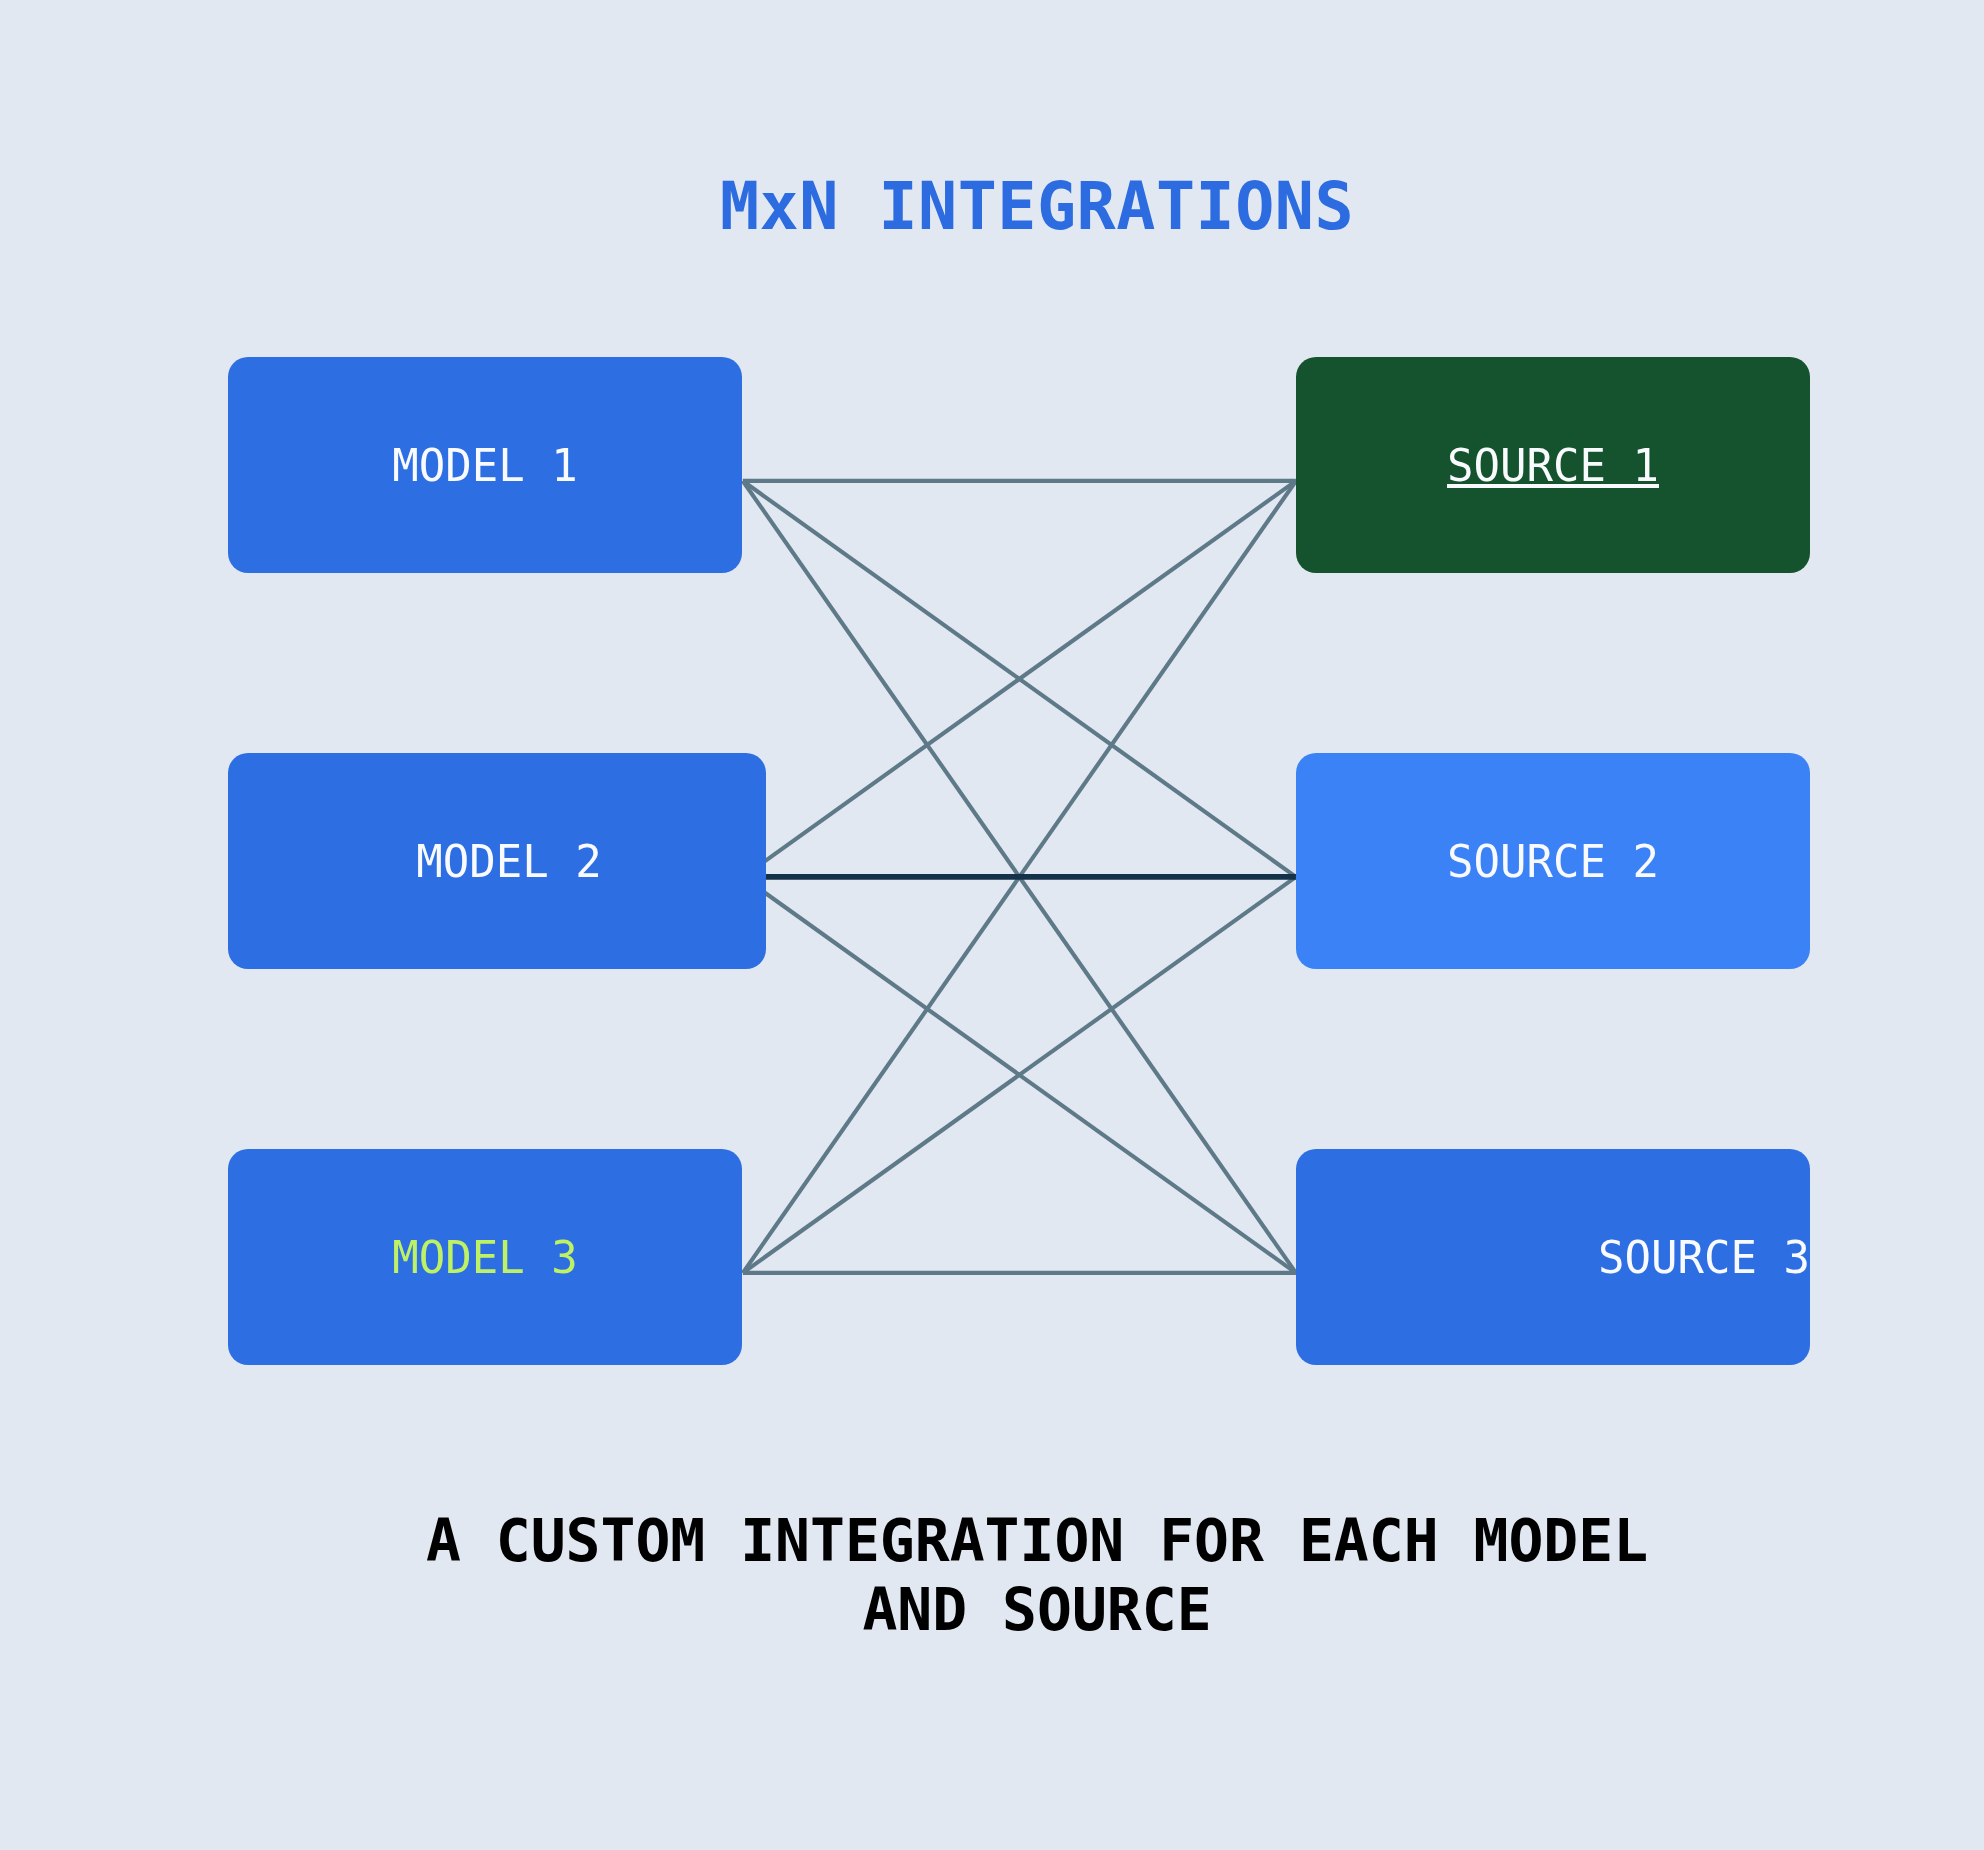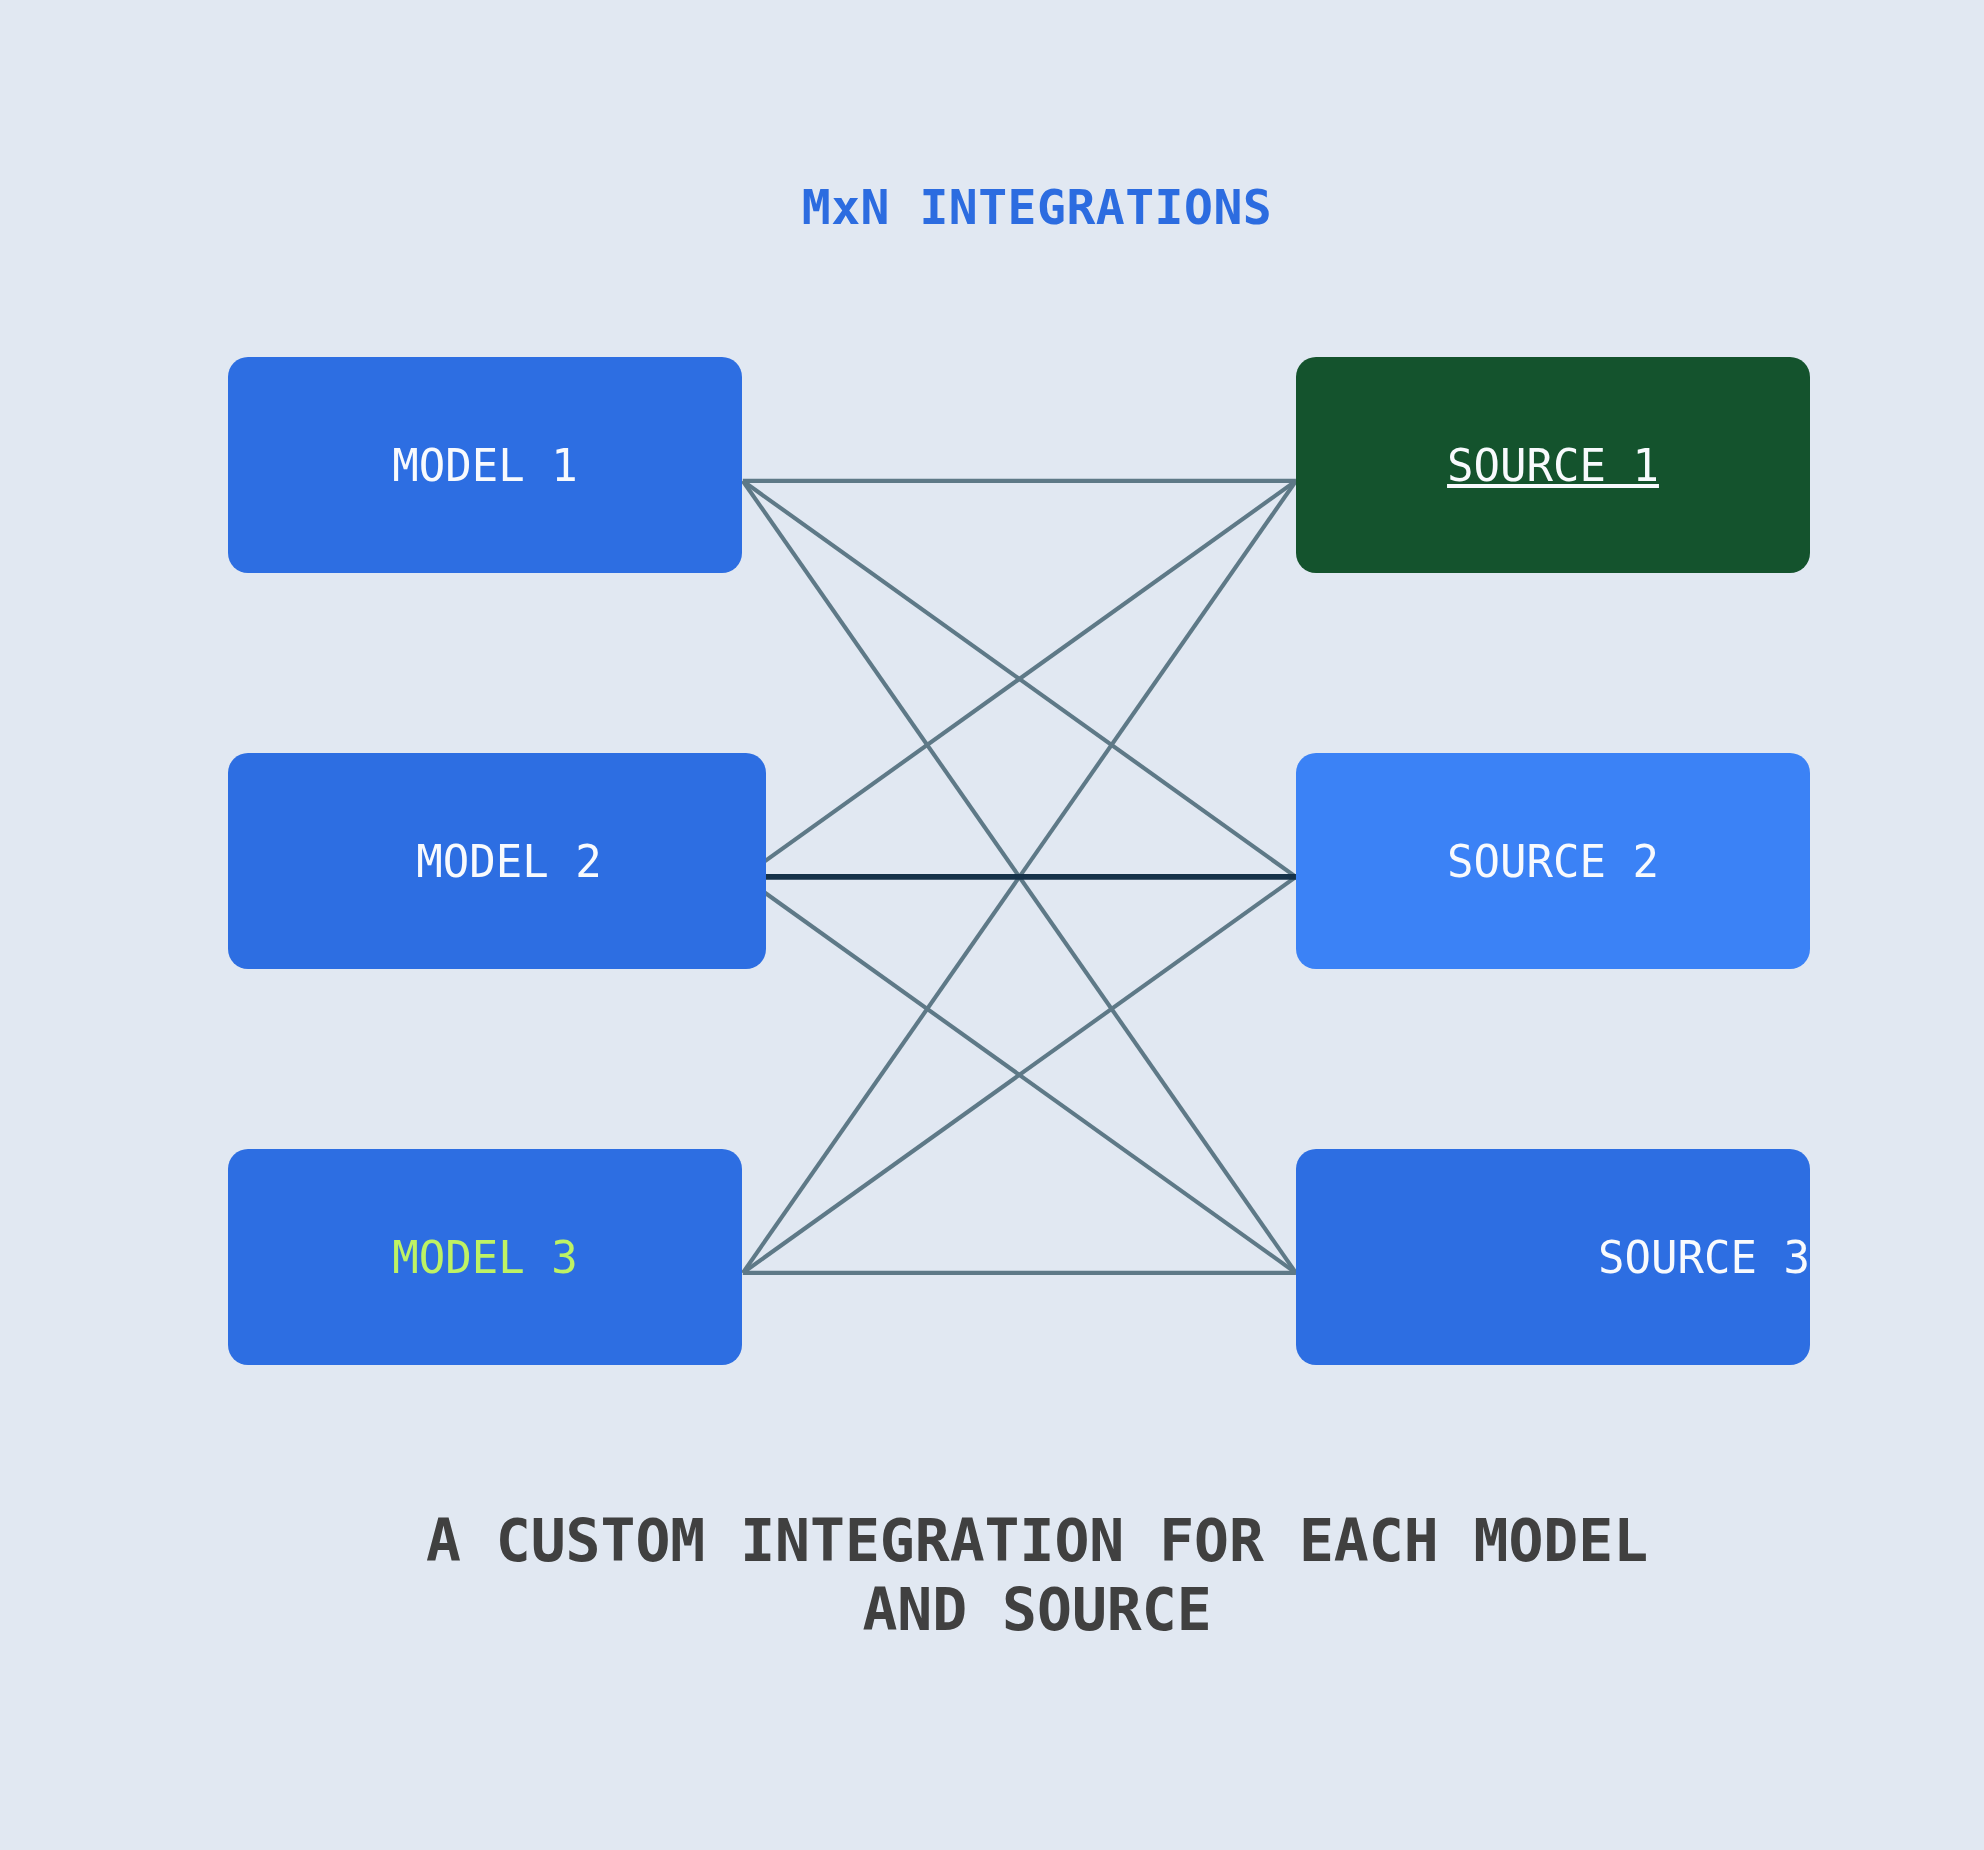--- a/index.html
+++ b/index.html
@@ -18,21 +18,21 @@
     inset: 0;
   }
   .diagram-title {
     position: absolute;
     left: 228px;
     width: 1618px;
     top: 176px;
     height: 62px;
     line-height: 62px;
     text-align: center;
-    font-size: 48px;
+    font-size: 65px;
     font-weight: bold;
     letter-spacing: 0.5px;
     white-space: nowrap;
   }
   svg.connections {
     position: absolute;
     left: 0;
     top: 0;
     width: 1985px;
     height: 1851px;
@@ -98,19 +98,19 @@
   <div class="box source row-1" style="background: #14532d; color: rgb(248, 250, 253); text-decoration: underline;">
     <span>SOURCE 1</span>
   </div>
   <div class="box source row-2" style="background: #3b82f6; color: rgb(248, 250, 253);">
     <span>SOURCE 2</span>
   </div>
   <div class="box source row-3" style="background: rgb(45, 110, 226); color: rgb(248, 250, 253); justify-content: flex-end;">
     <span>SOURCE 3</span>
   </div>
 
-  <div class="diagram-caption blue-text" style="color: #404040;">
+  <div class="diagram-caption blue-text" style="color: #000000;">
     <div>A CUSTOM INTEGRATION FOR EACH MODEL</div>
     <div>AND SOURCE</div>
   </div>
 
 </div>
 
 
 </body></html>

